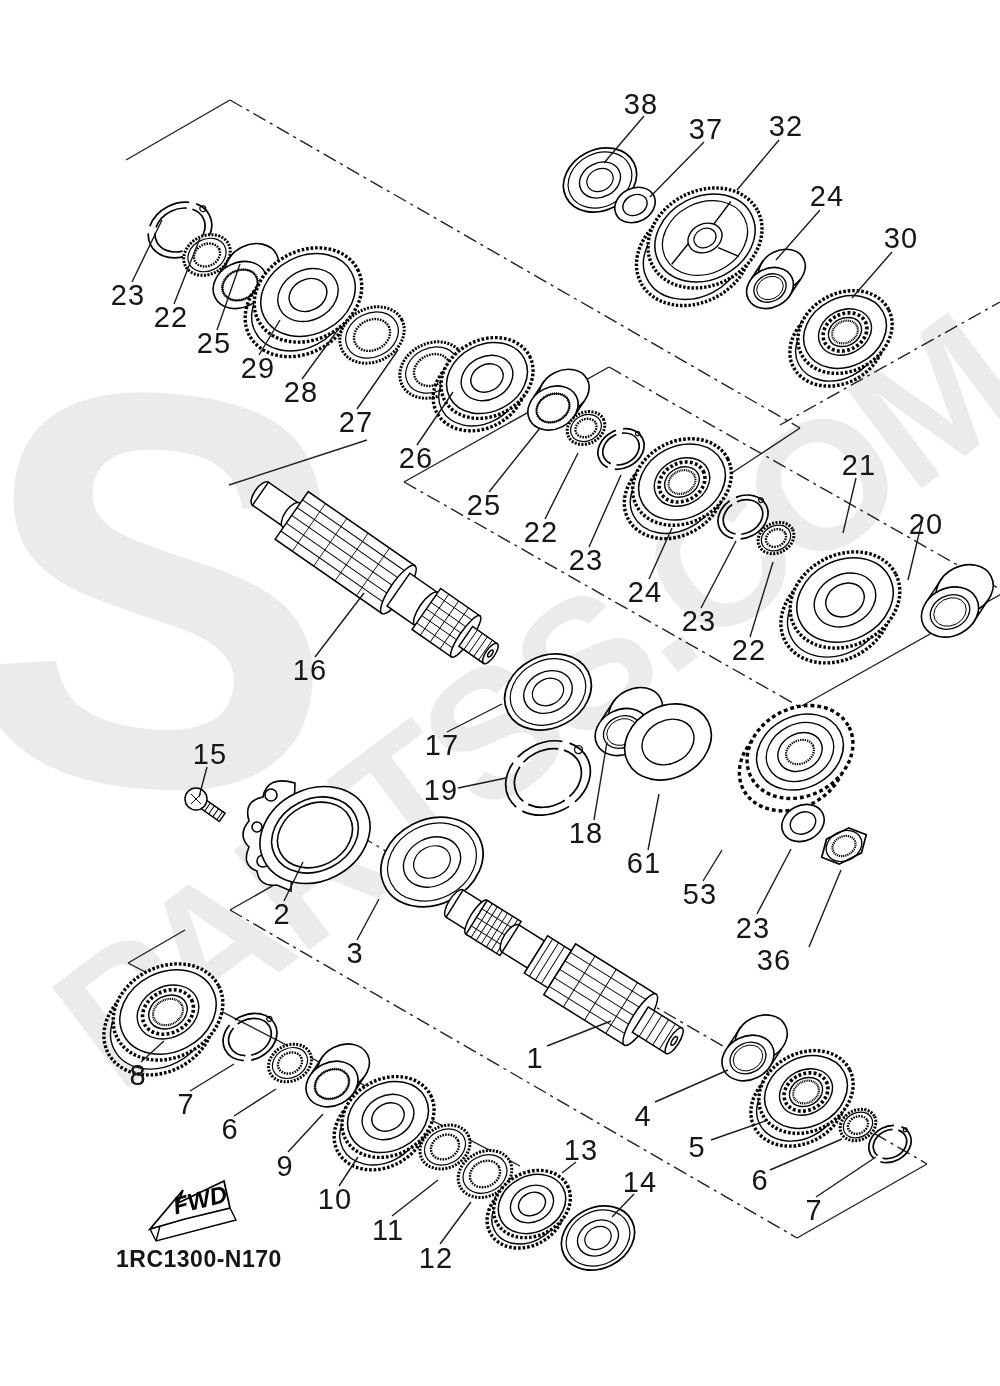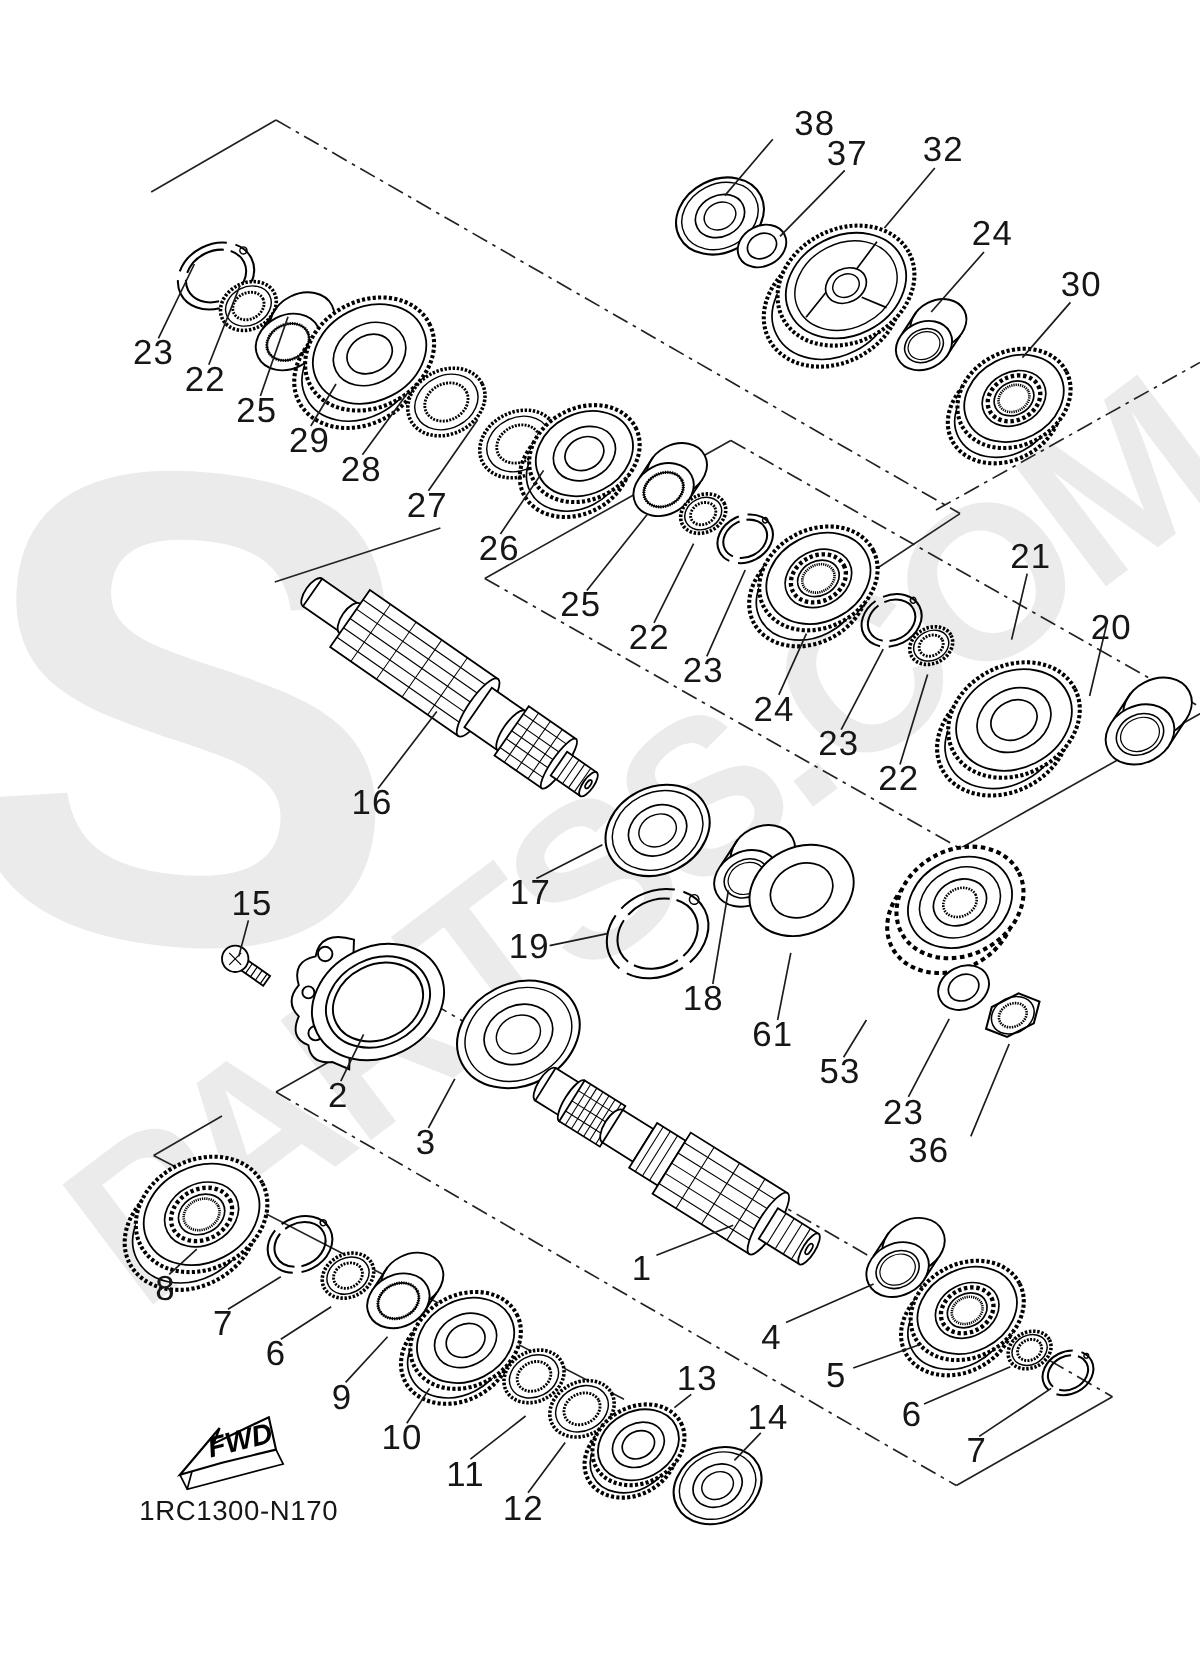--- a/index.html
+++ b/index.html
@@ -7,21 +7,21 @@
          font-family:"Liberation Sans",sans-serif;}
   .wm-logo{position:absolute;left:-30px;top:310px;font-size:560px;font-weight:bold;
            color:#ebebeb;transform:rotate(6deg);line-height:1;user-select:none;}
   .wm-text{position:absolute;left:-95px;top:610px;width:1260px;text-align:center;
            font-size:182px;font-weight:bold;letter-spacing:-6px;color:#000;opacity:.075;
            transform:rotate(-37deg);line-height:1;white-space:nowrap;user-select:none;}
   svg{position:absolute;left:0;top:0;}
   .callout{position:absolute;transform:translate(-50%,-50%);font-size:29px;color:#161616;
            font-weight:500;letter-spacing:1px;}
   .part-code{position:absolute;left:116px;top:1246px;font-size:23px;color:#161616;
-           font-weight:400;letter-spacing:.5px;}
+           font-weight:700;letter-spacing:.5px;}
 </style>
 </head>
 <body>
 
 <div id="stage">
 
   <div class="wm-logo">S</div>
   <div class="wm-text">PARTSS.COM</div>
 
   <svg width="1000" height="1386" viewBox="0 0 1000 1386">
@@ -222,21 +222,21 @@
                M634,1194 L612,1217 M655,1102 L728,1070 M711,1140 L768,1120 M770,1170 L842,1139 M816,1197 L876,1157"></path>
     </g>
 
     <g stroke="#000" stroke-width="1.8" fill="#fff">
       <path d="M150,1229 L183,1190 L178,1203 L224,1181 L230,1208 L185,1219 Z"></path>
       <path d="M150,1229 L156,1241 L236,1220 L230,1208 M156,1241 L160,1226" fill="none" stroke-width="1.4"></path>
       <text x="202" y="1208" transform="rotate(-14 202 1208)" font-size="24" font-style="italic" font-weight="bold" font-family="Liberation Sans, sans-serif" fill="#000" stroke="none" text-anchor="middle">FWD</text>
     </g>
   </svg>
 
-  <div class="callout" style="left:679px;top:104px">38</div>
+  <div class="callout" style="left:641px;top:104px">38</div>
   <div class="callout" style="left:706px;top:129px">37</div>
   <div class="callout" style="left:786px;top:126px">32</div>
   <div class="callout" style="left:827px;top:196px">24</div>
   <div class="callout" style="left:901px;top:238px">30</div>
   <div class="callout" style="left:128px;top:295px">23</div>
   <div class="callout" style="left:171px;top:317px">22</div>
   <div class="callout" style="left:214px;top:343px">25</div>
   <div class="callout" style="left:258px;top:368px">29</div>
   <div class="callout" style="left:301px;top:392px">28</div>
   <div class="callout" style="left:356px;top:422px">27</div>

